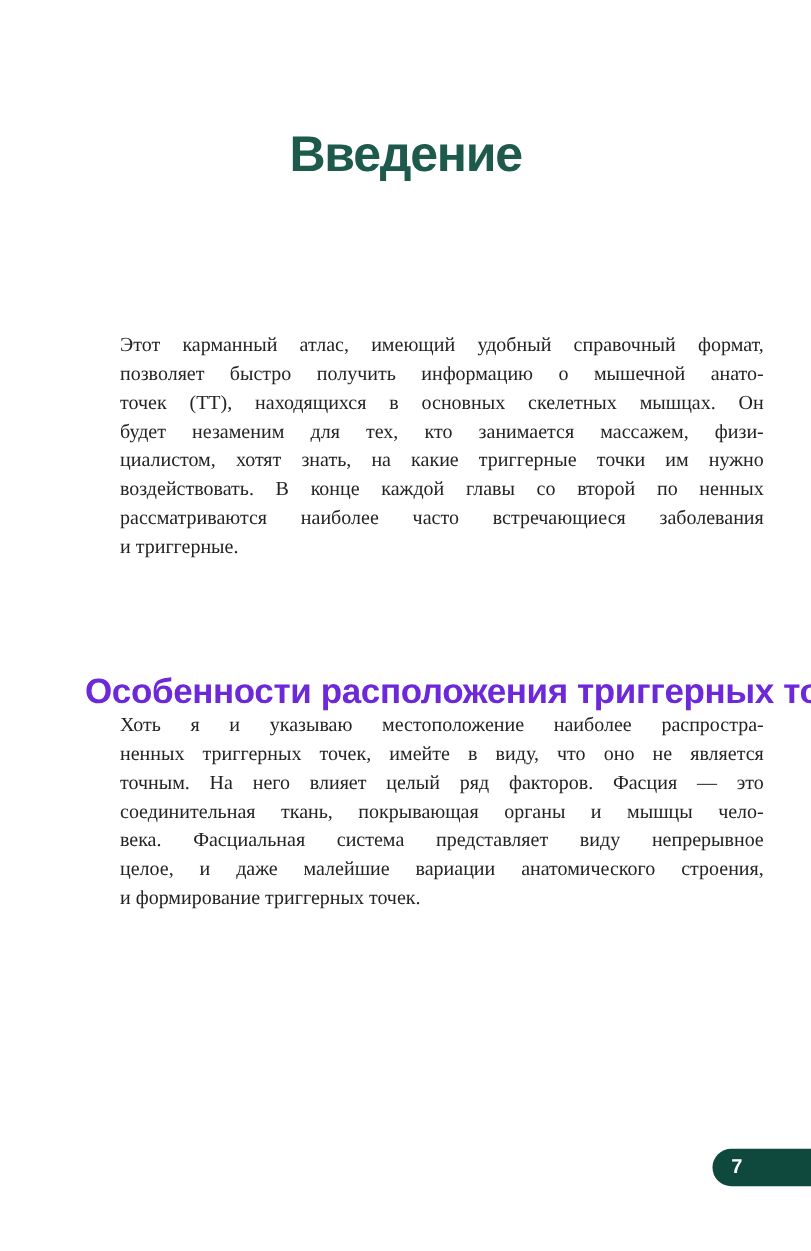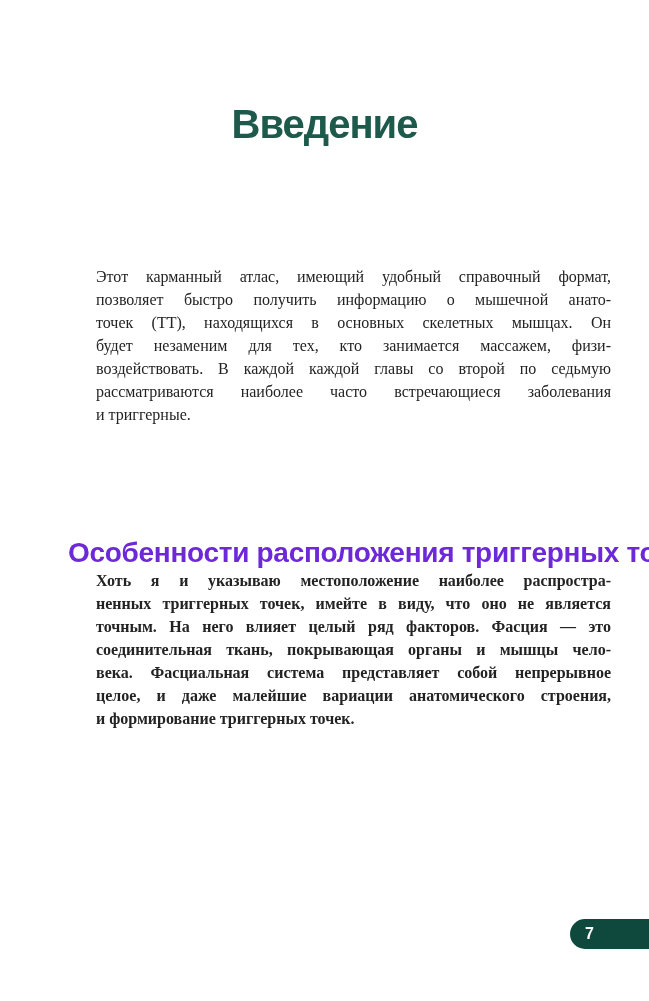--- a/index.html
+++ b/index.html
@@ -48,21 +48,21 @@
     margin: 0;
     font-family: Liberation Sans, sans-serif;
     font-weight: bold;
     font-size: 28px;
     letter-spacing: -0.3px;
     color: #6d28d9;
     line-height: 27px;
     white-space: nowrap;
   }
 
-  .section-paragraph { top: 569px; font-weight: bold; }
+  .section-paragraph { top: 569px; }
 
   .tline {
     text-align: justify;
     text-align-last: justify;
     white-space: normal;
   }
   .tline-last {
     text-align-last: left;
   }
 
@@ -91,33 +91,34 @@
 
 <div class="page">
 
   <h1 class="chapter-title">Введение</h1>
 
   <div class="bodytext intro">
       <div class="tline">Этот карманный атлас, имеющий удобный справочный формат,</div>
       <div class="tline">позволяет быстро получить информацию о мышечной анато-</div>
       <div class="tline">точек (ТТ), находящихся в основных скелетных мышцах. Он</div>
       <div class="tline">будет незаменим для тех, кто занимается массажем, физи-</div>
-      <div class="tline">воздействовать. В каждой каждой главы со второй по седьмую</div>
+      <div class="tline">циалистом, хотят знать, на какие триггерные точки им нужно</div>
+      <div class="tline">воздействовать. В конце каждой главы со второй по ненных</div>
       <div class="tline">рассматриваются наиболее часто встречающиеся заболевания</div>
       <div class="tline tline-last">и триггерные.</div>
     </div>
 
   <h2 class="section-heading">Особенности расположения триггерных точек</h2>
 
   <div class="bodytext section-paragraph">
       <div class="tline">Хоть я и указываю местоположение наиболее распростра-</div>
       <div class="tline">ненных триггерных точек, имейте в виду, что оно не является</div>
       <div class="tline">точным. На него влияет целый ряд факторов. Фасция — это</div>
       <div class="tline">соединительная ткань, покрывающая органы и мышцы чело-</div>
-      <div class="tline">века. Фасциальная система представляет собой непрерывное</div>
+      <div class="tline">века. Фасциальная система представляет виду непрерывное</div>
       <div class="tline">целое, и даже малейшие вариации анатомического строения,</div>
       <div class="tline tline-last">и формирование триггерных точек.</div>
     </div>
 
   <div class="page-tab">
     <span class="num">7</span>
   </div>
 
 </div>
 

